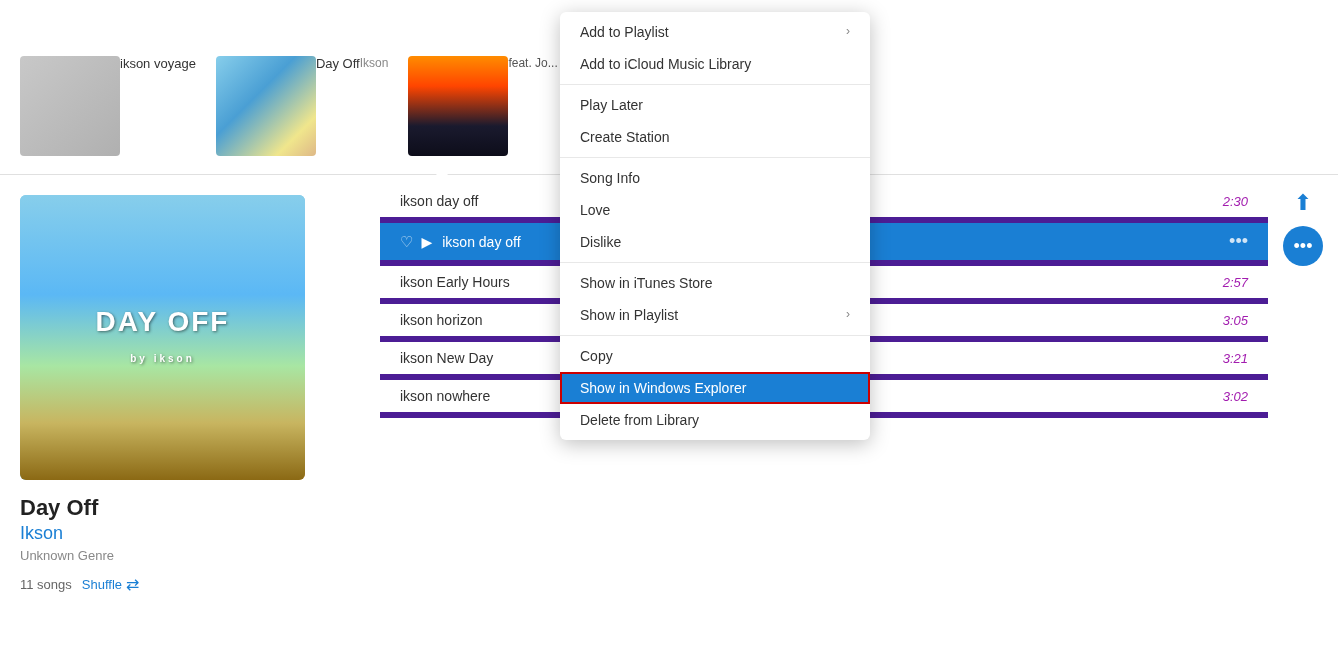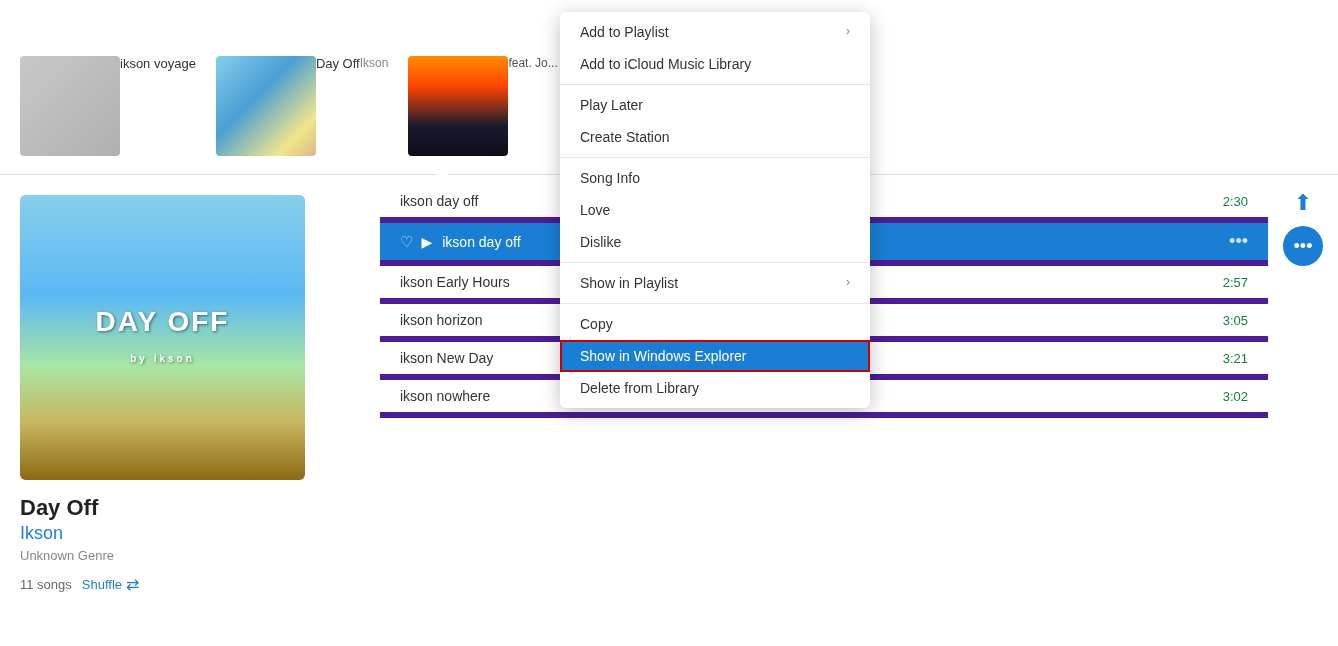--- a/index.html
+++ b/index.html
@@ -214,21 +214,22 @@
     }
 
     .song-title {
       font-size: 14px;
       color: #333;
       flex: 1;
     }
 
     .song-duration {
       font-size: 13px;
-      color: #15803d;
+      color: #a21caf;
+      font-style: italic;
     }
 
     .more-btn {
       font-size: 18px;
       color: rgba(255,255,255,0.8);
       cursor: pointer;
       margin-left: 10px;
     }
 
     
@@ -367,20 +368,23 @@
     </div>
     <div class="context-menu-item">
       <span>Love</span>
     </div>
     <div class="context-menu-item">
       <span>Dislike</span>
     </div>
   </div>
 
   <div class="context-menu-section">
+    <div class="context-menu-item">
+      <span>Show in iTunes Store</span>
+    </div>
     <div class="context-menu-item">
       <span>Show in Playlist</span>
       <span class="chevron">›</span>
     </div>
   </div>
 
   <div class="context-menu-section">
     <div class="context-menu-item">
       <span>Copy</span>
     </div>

